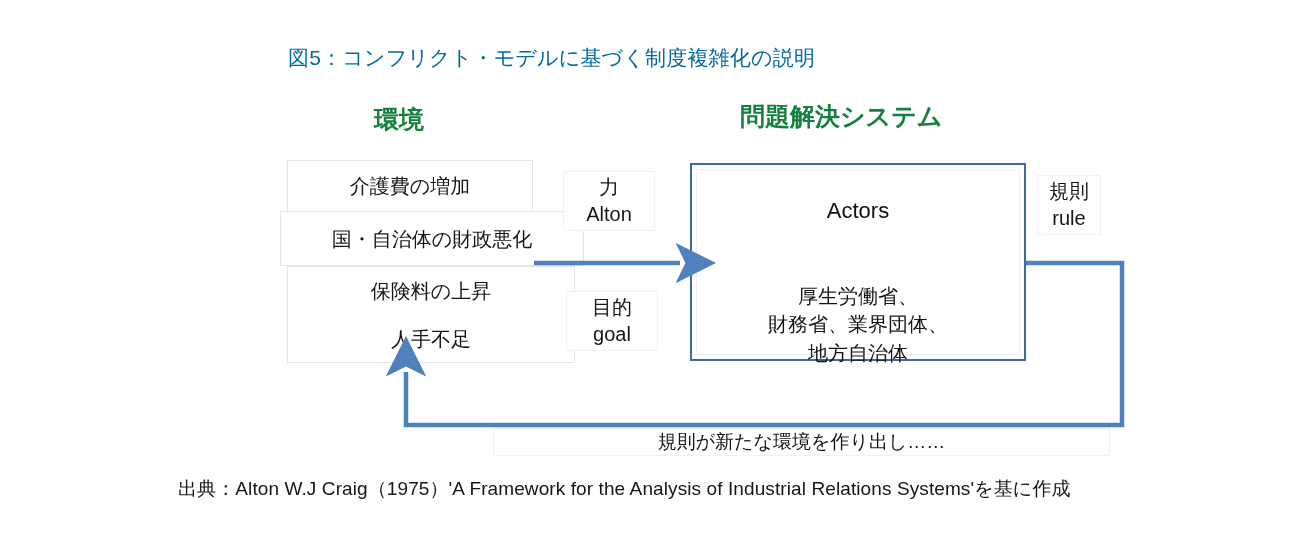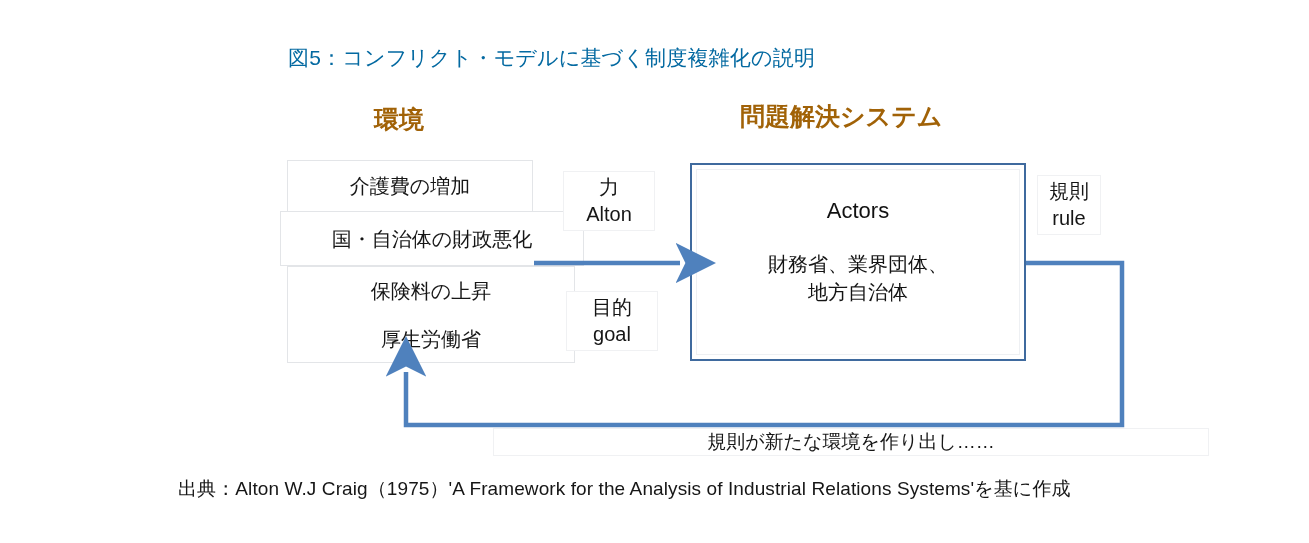--- a/index.html
+++ b/index.html
@@ -32,21 +32,21 @@
     white-space: nowrap;
     color: #0369a1;
   }
 
   
   .col-heading {
     position: absolute;
     font-weight: bold;
     font-size: 25px;
     white-space: nowrap;
-    color: #a16207;
+    color: #15803d;
   }
   .heading-env   { left: 374px; top: 103px; }
   .heading-sys   { left: 740px; top: 100px; }
 
   
   .env-box {
     position: absolute;
     border: 1px solid #e3e5e8;
     background: #ffffff;
     box-sizing: border-box;
@@ -92,39 +92,40 @@
   .actors-inner {
     position: absolute;
     left: 4px; top: 4px; right: 4px; bottom: 4px;
     border: 1px solid #eef0f3;
     box-sizing: border-box;
     display: flex;
     flex-direction: column;
     align-items: center;
     justify-content: flex-start;
     padding-top: 28px;
+    gap: 32px;
   }
   .actors-title {
     font-size: 22px;
     color: #111;
     margin-bottom: 26px;
   }
   .actors-list {
     font-size: 20px;
     line-height: 1.42;
     text-align: center;
     color: #141414;
   }
 
   
   .feedback-box {
     position: absolute;
     left: 493px;
     top: 428px;
-    width: 716px;
+    width: 617px;
     height: 28px;
     border: 1px solid #f0f1f3;
     background: #fff;
     box-sizing: border-box;
     display: flex;
     align-items: flex-start;
     justify-content: center;
     font-size: 19px;
     color: #161616;
   }
@@ -160,40 +161,41 @@
   <div class="col-heading heading-sys">問題解決システム</div>
 
   <div class="env-box env-box-1">
     <span>介護費の増加</span>
   </div>
   <div class="env-box env-box-2">
     <span>国・自治体の財政悪化</span>
   </div>
   <div class="env-box env-box-3">
     <span>保険料の上昇</span>
-    <span>厚生労働省</span>
+    <span>人手不足</span>
   </div>
 
   <div class="mid-label label-power">
     <div>力</div>
     <div>Alton</div>
   </div>
   <div class="mid-label label-goal">
     <div>目的</div>
     <div>goal</div>
   </div>
   <div class="mid-label label-rule">
     <div>規則</div>
     <div>rule</div>
   </div>
 
   <div class="actors-box">
     <div class="actors-inner">
       <div class="actors-title">Actors</div>
       <div class="actors-list">
+        <div>厚生労働省、</div>
         <div>財務省、業界団体、</div>
         <div>地方自治体</div>
       </div>
     </div>
   </div>
 
   <svg class="arrow-layer" viewBox="0 0 1309 543" xmlns="http://www.w3.org/2000/svg">
     <defs>
       <marker id="arrowRight" markerWidth="9" markerHeight="9" refX="1" refY="4.5" orient="auto" markerUnits="strokeWidth">
         <path d="M0,0 L9,4.5 L0,9 L2.2,4.5 Z" fill="#4f81bd"></path>

